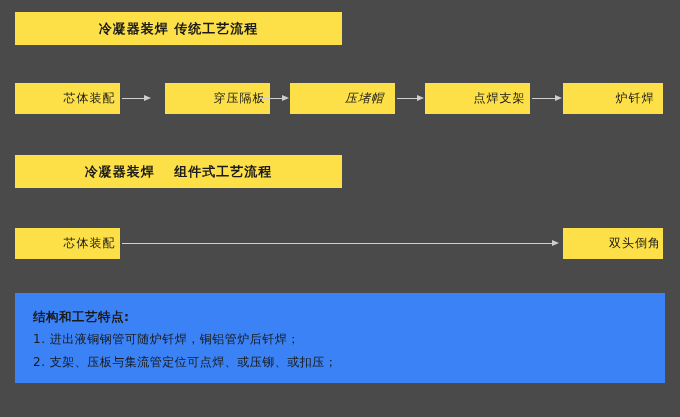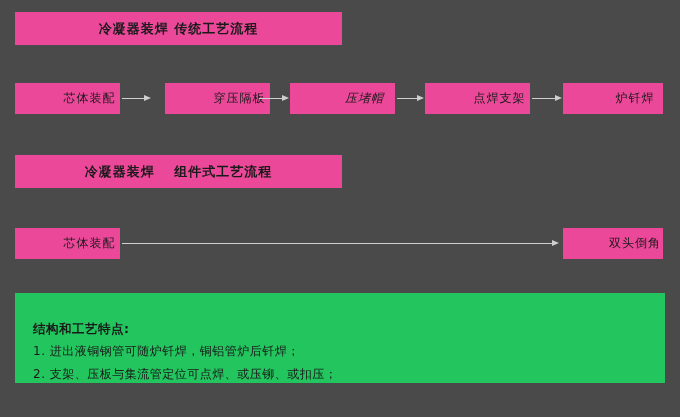--- a/index.html
+++ b/index.html
@@ -10,21 +10,21 @@
   .canvas {
     position: relative;
     width: 680px;
     height: 417px;
     background: #4a4a4a;
     font-family: "DejaVu Sans", "Liberation Sans", sans-serif;
     overflow: hidden;
   }
   .box {
     position: absolute;
-    background: #ec4899;
+    background: #fde047;
     color: #1a1a1a;
     display: flex;
     align-items: center;
     justify-content: center;
     font-size: 12px;
     box-sizing: border-box;
   }
   .title-box {
     font-weight: bold;
     font-size: 13px;
@@ -46,24 +46,24 @@
     right: -6px;
     top: -3px;
     width: 0;
     height: 0;
     border-left: 7px solid #cfcfcf;
     border-top: 3px solid transparent;
     border-bottom: 3px solid transparent;
   }
   .notes-box {
     position: absolute;
-    background: #22c55e;
+    background: #3b82f6;
     color: #1a1a1a;
     box-sizing: border-box;
-    padding: 24px 18px;
+    padding: 12px 18px;
     font-size: 12px;
     line-height: 23px;
     letter-spacing: 0.5px;
   }
   .notes-title {
     font-weight: bold;
     font-size: 12.5px;
   }
   .notes-line {
     font-weight: normal;

